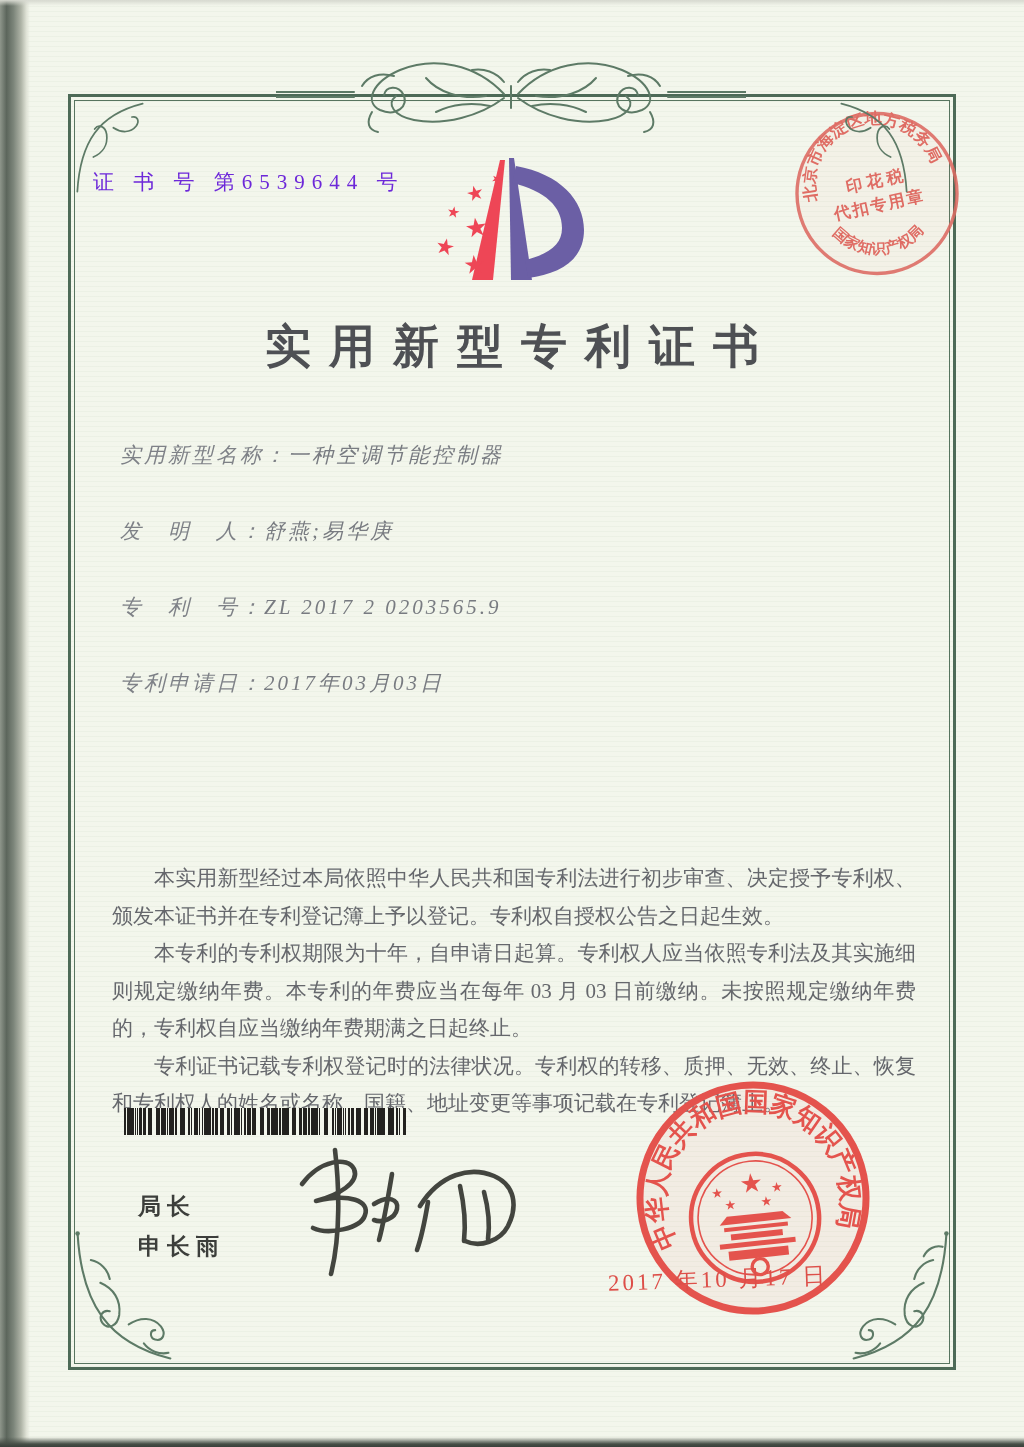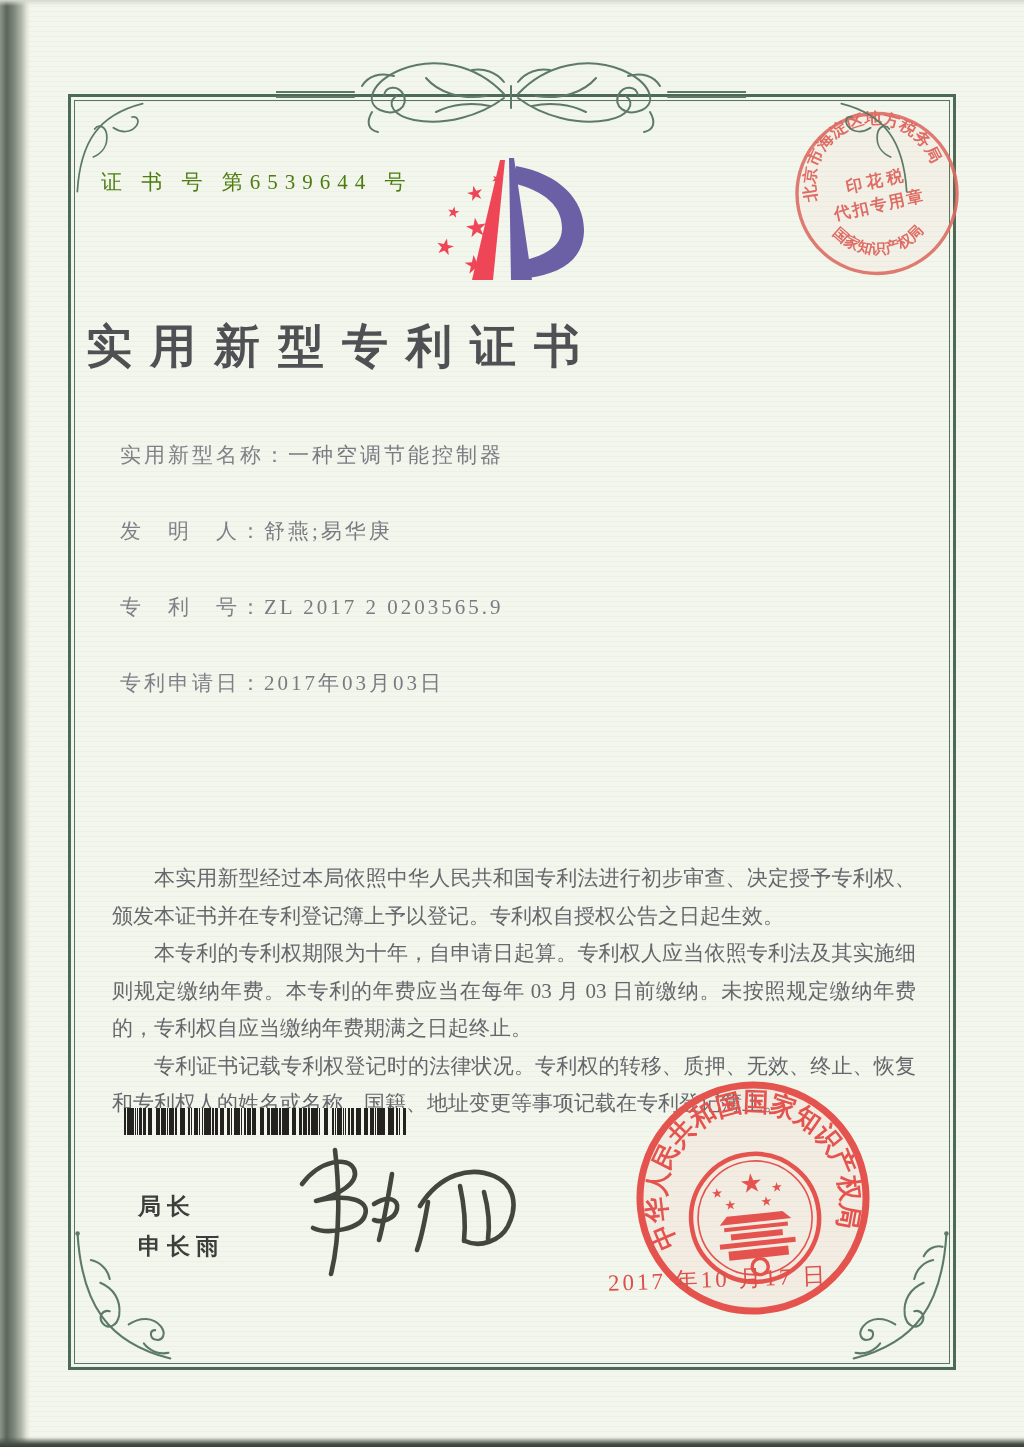--- a/index.html
+++ b/index.html
@@ -16,31 +16,31 @@
   .edge-top{position:absolute;left:0;right:0;top:0;height:6px;z-index:6;
          background:linear-gradient(180deg,#d7d9d0 0%,rgba(243,246,236,0) 100%);}
 
   
   .frame{position:absolute;left:68px;right:68px;top:94px;bottom:77px;
          border:3px solid #4d6a57;}
   .frame::after{content:"";position:absolute;inset:3px;border:1px solid #57745f;}
 
   .orn{position:absolute;z-index:3;pointer-events:none;}
 
-  .cert-no{position:absolute;left:101px;top:168px;font-size:21px;color:#4d7c0f;
+  .cert-no{position:absolute;left:93px;top:168px;font-size:21px;color:#6d28d9;
          letter-spacing:7px;white-space:nowrap;}
 
   .logo{position:absolute;left:408px;top:150px;width:192px;height:146px;}
 
   .tax-stamp{position:absolute;left:772px;top:98px;width:215px;height:196px;opacity:.88;}
 
-  .title{position:absolute;left:68px;right:68px;top:316px;
+  .title{position:absolute;left:68px;right:68px;top:316px;text-align:center;
          font-size:46px;font-weight:600;color:#4e5054;letter-spacing:18px;text-indent:18px;}
 
-  .fields{position:absolute;left:120px;top:440px;right:100px;}
+  .fields{position:absolute;left:120px;top:440px;right:100px;font-style:italic;}
   .field-row{font-size:21px;color:#7e8187;letter-spacing:3px;line-height:30px;
          margin-bottom:46px;white-space:nowrap;}
   .field-row .val{color:#787b81;}
 
   .body-text{position:absolute;left:112px;right:108px;top:860px;
          font-size:21px;color:#65676c;line-height:37.5px;text-align:justify;}
   .body-text p{margin:0;text-indent:2em;}
 
   .barcode{position:absolute;left:124px;top:1108px;width:282px;height:27px;
          background:

